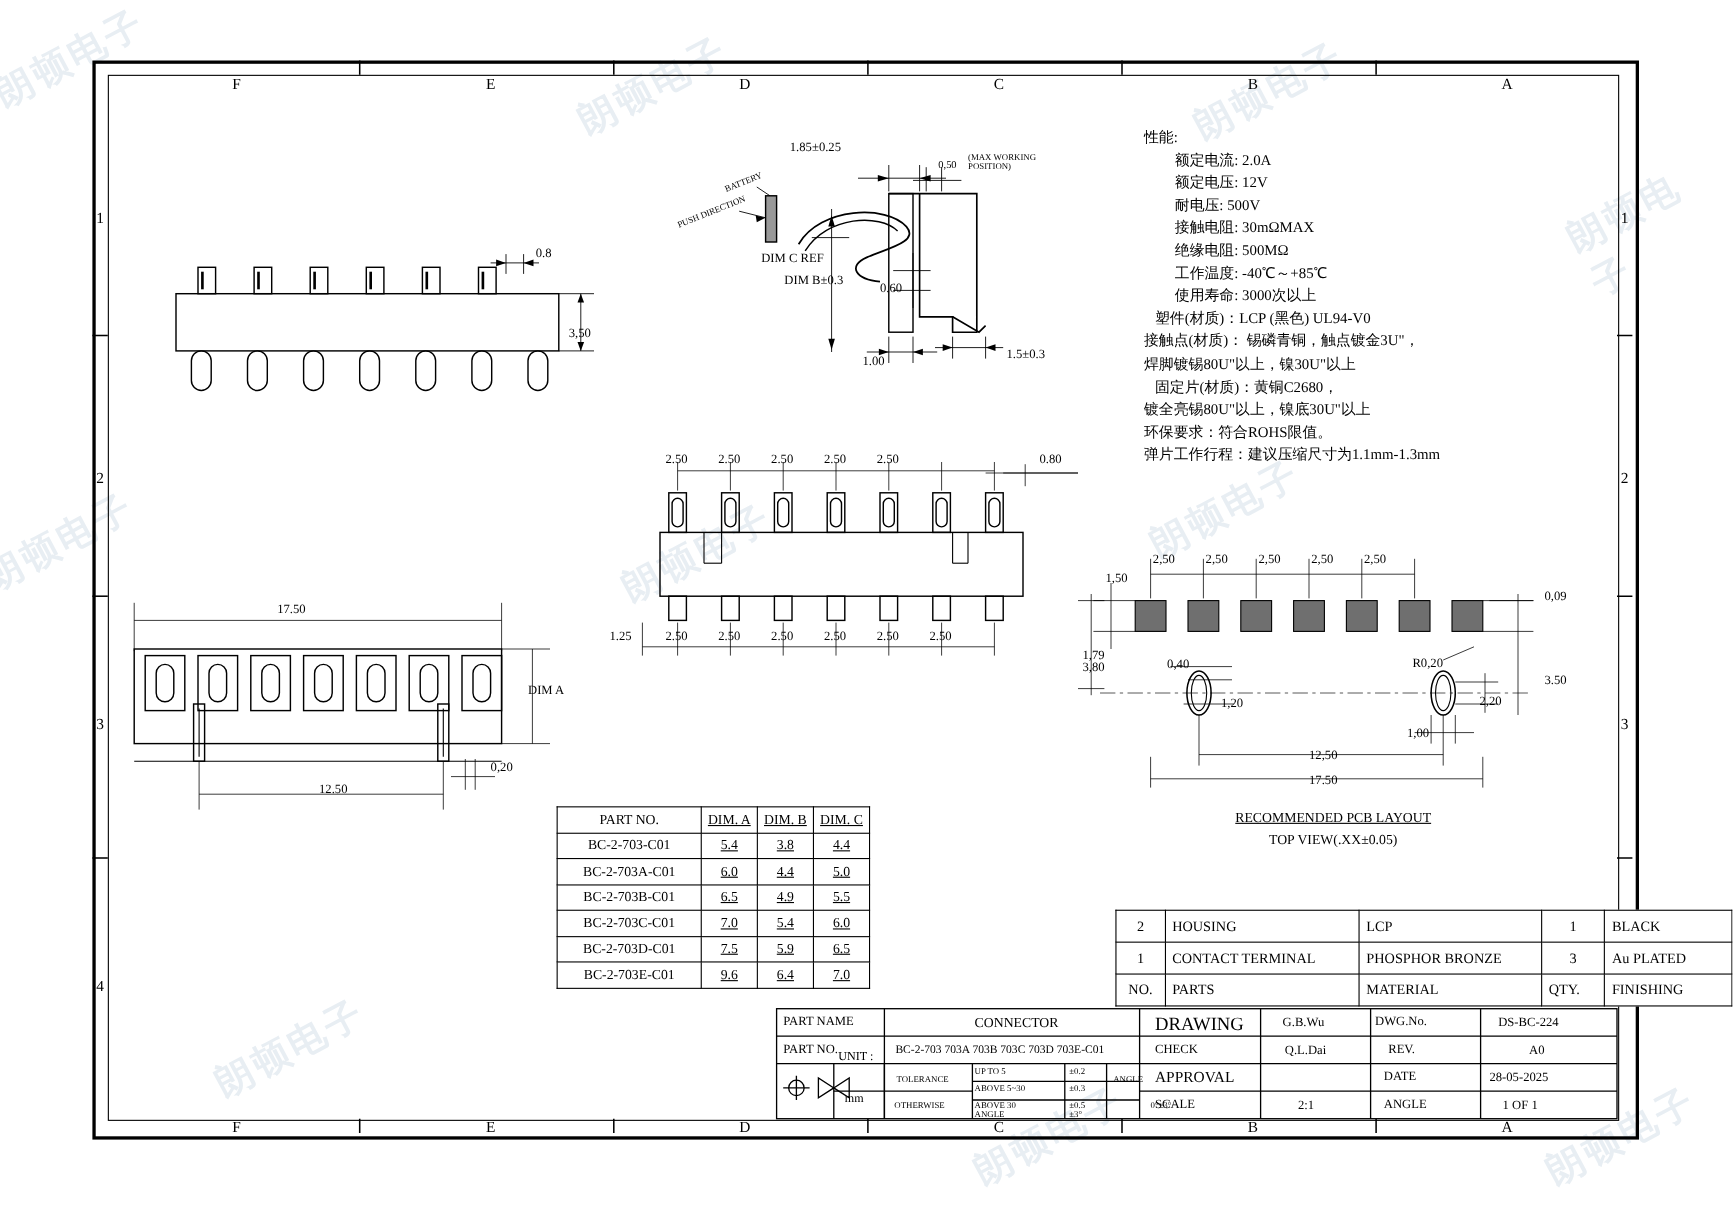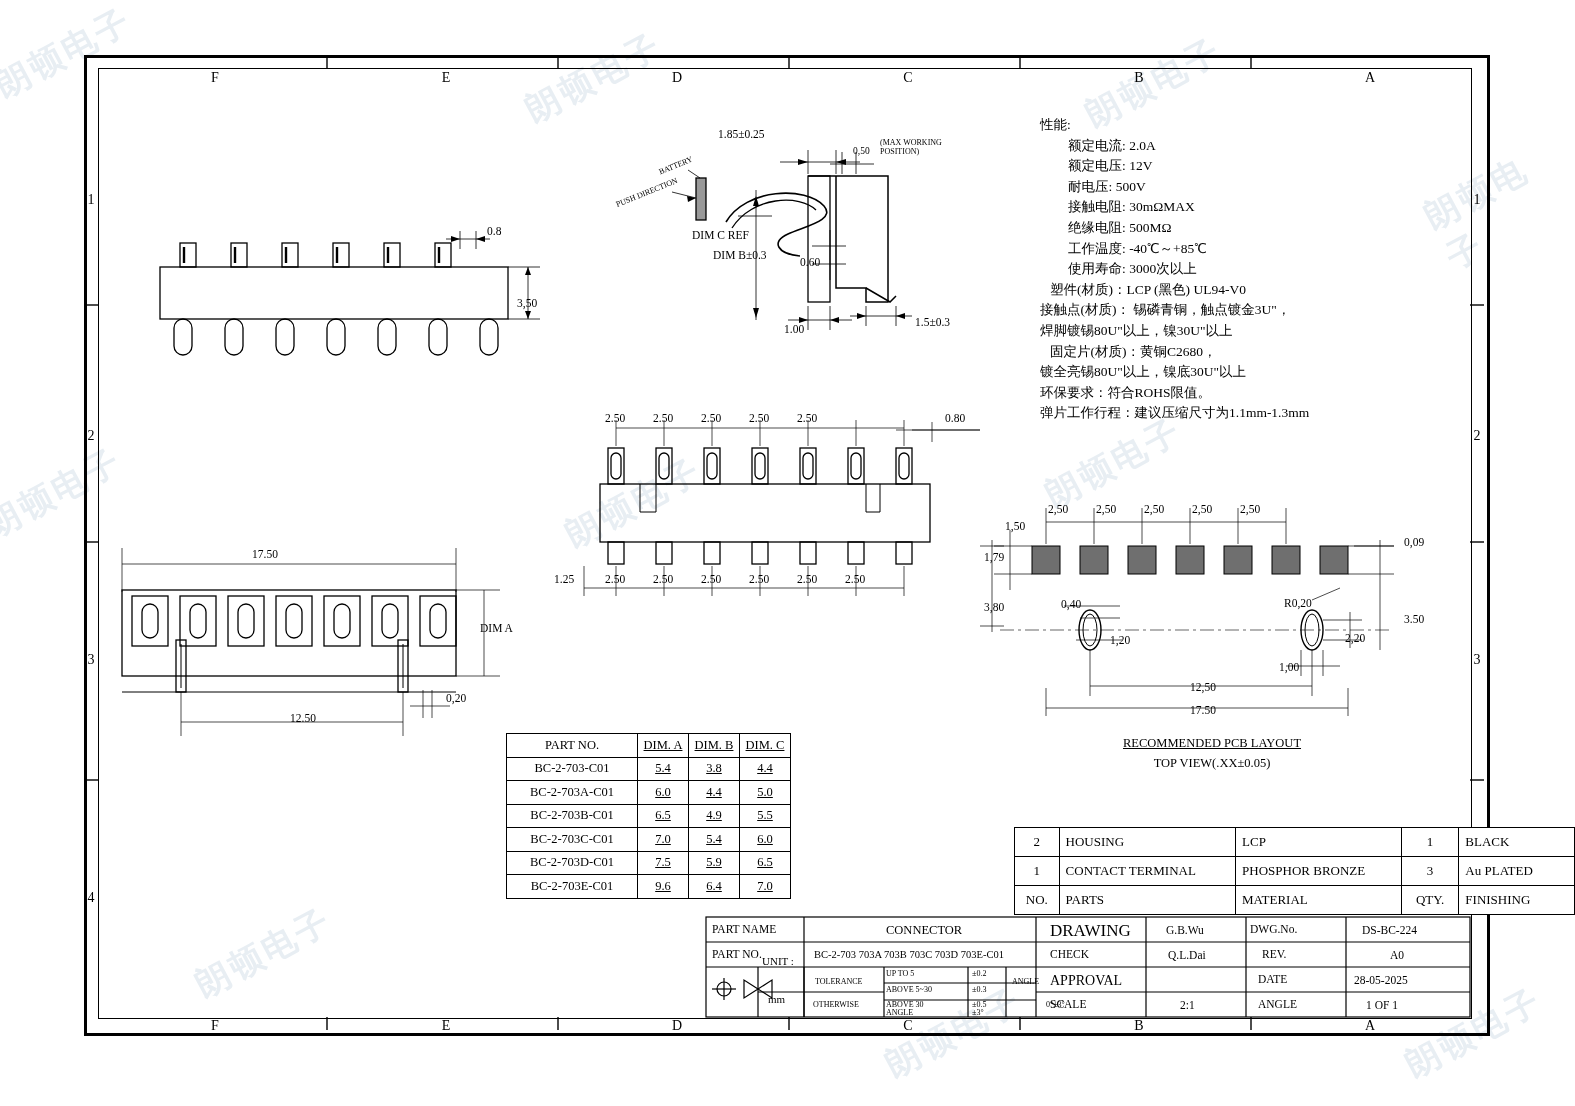--- a/index.html
+++ b/index.html
@@ -432,21 +432,21 @@
         <line x1="56" y1="208" x2="358" y2="208"></line>
       </g>
     </g>
   </svg>
   <div class="dimtxt" style="left:1048px;top:503px;">2,50</div>
   <div class="dimtxt" style="left:1096px;top:503px;">2,50</div>
   <div class="dimtxt" style="left:1144px;top:503px;">2,50</div>
   <div class="dimtxt" style="left:1192px;top:503px;">2,50</div>
   <div class="dimtxt" style="left:1240px;top:503px;">2,50</div>
   <div class="dimtxt" style="left:1005px;top:520px;">1,50</div>
-  <div class="dimtxt" style="left:984px;top:551px;">1,79</div>
+  <div class="dimtxt" style="left:984px;top:590px;">1,79</div>
   <div class="dimtxt" style="left:984px;top:601px;">3,80</div>
   <div class="dimtxt" style="left:1061px;top:598px;">0,40</div>
   <div class="dimtxt" style="left:1110px;top:634px;">1,20</div>
   <div class="dimtxt" style="left:1284px;top:597px;">R0,20</div>
   <div class="dimtxt" style="left:1404px;top:536px;">0,09</div>
   <div class="dimtxt" style="left:1404px;top:613px;">3.50</div>
   <div class="dimtxt" style="left:1345px;top:632px;">2,20</div>
   <div class="dimtxt" style="left:1279px;top:661px;">1,00</div>
   <div class="dimtxt" style="left:1190px;top:681px;">12,50</div>
   <div class="dimtxt" style="left:1190px;top:704px;">17.50</div>
@@ -514,21 +514,21 @@
       <td style="text-align:center;">1</td>
       <td>CONTACT TERMINAL</td>
       <td>PHOSPHOR BRONZE</td>
       <td style="text-align:center;">3</td>
       <td>Au PLATED</td>
     </tr>
     <tr>
       <td style="text-align:center;">NO.</td>
       <td>PARTS</td>
       <td>MATERIAL</td>
-      <td style="text-align:center;">QTY.</td>
+      <td style="text-align:left;">QTY.</td>
       <td>FINISHING</td>
     </tr>
   </tbody>
     </table>
 
   <svg width="780" height="105" style="left:706px;top:917px;z-index:5;">
     <g stroke="#000" fill="none" stroke-width="1.2">
       <rect x="0" y="0" width="764" height="100"></rect>
 
       <line x1="98" y1="0" x2="98" y2="100"></line>

